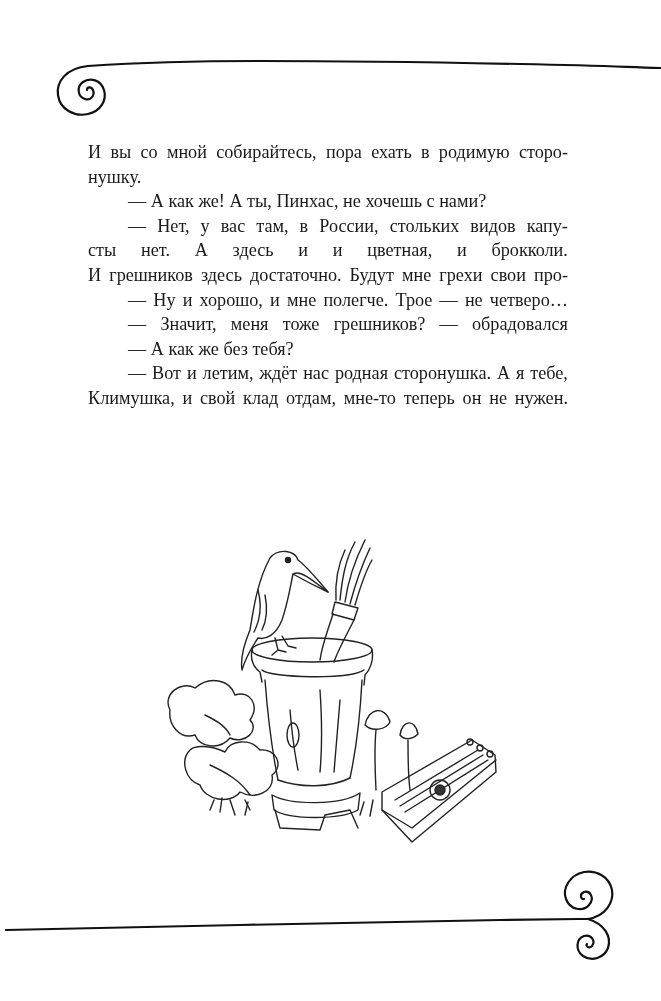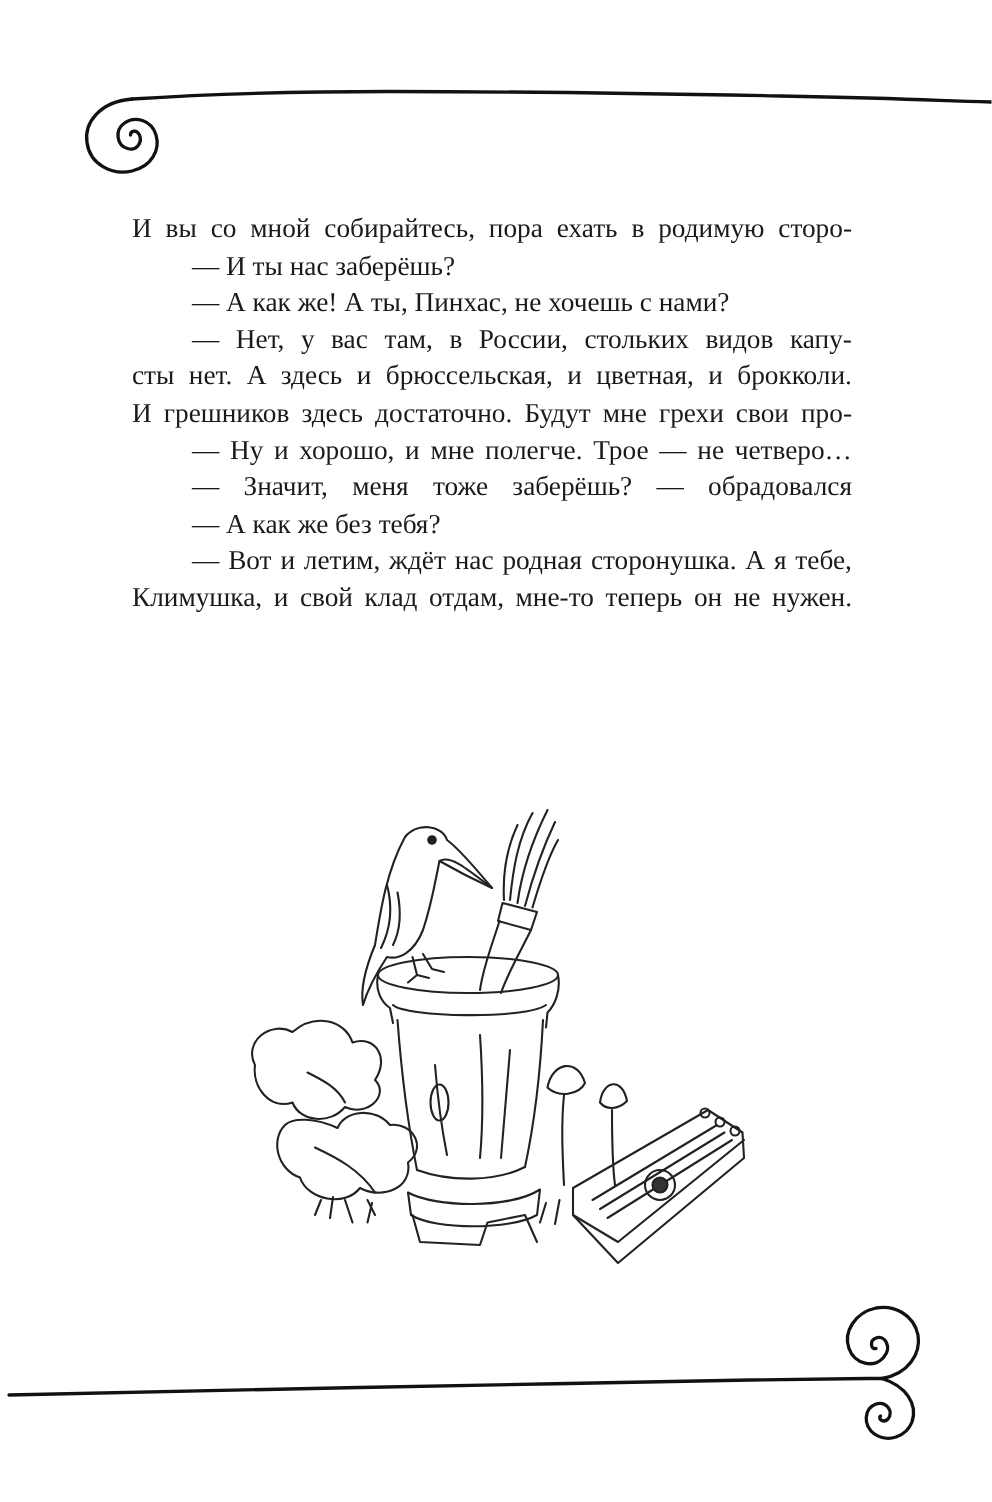--- a/index.html
+++ b/index.html
@@ -36,41 +36,40 @@
       <span class="w">вы</span>
       <span class="w">со</span>
       <span class="w">мной</span>
       <span class="w">собирайтесь,</span>
       <span class="w">пора</span>
       <span class="w">ехать</span>
       <span class="w">в</span>
       <span class="w">родимую</span>
       <span class="w">сторо-</span>
     </div>
-    <div class="line indent plain">— И ты нас заберёшь?</div>
+    <div class="line plain">нушку.</div>
     <div class="line indent plain">— А как же! А ты, Пинхас, не хочешь с нами?</div>
     <div class="line indent">
       <span class="w">—</span>
       <span class="w">Нет,</span>
       <span class="w">у</span>
       <span class="w">вас</span>
       <span class="w">там,</span>
       <span class="w">в</span>
       <span class="w">России,</span>
       <span class="w">стольких</span>
       <span class="w">видов</span>
       <span class="w">капу-</span>
     </div>
     <div class="line">
       <span class="w">сты</span>
       <span class="w">нет.</span>
       <span class="w">А</span>
       <span class="w">здесь</span>
       <span class="w">и</span>
-      <span class="w">брюссельская,</span>
       <span class="w">и</span>
       <span class="w">цветная,</span>
       <span class="w">и</span>
       <span class="w">брокколи.</span>
     </div>
     <div class="line">
       <span class="w">И</span>
       <span class="w">грешников</span>
       <span class="w">здесь</span>
       <span class="w">достаточно.</span>
@@ -91,21 +90,21 @@
       <span class="w">Трое</span>
       <span class="w">—</span>
       <span class="w">не</span>
       <span class="w">четверо…</span>
     </div>
     <div class="line indent">
       <span class="w">—</span>
       <span class="w">Значит,</span>
       <span class="w">меня</span>
       <span class="w">тоже</span>
-      <span class="w">заберёшь?</span>
+      <span class="w">грешников?</span>
       <span class="w">—</span>
       <span class="w">обрадовался</span>
     </div>
     <div class="line indent plain">— А как же без тебя?</div>
     <div class="line indent">
       <span class="w">—</span>
       <span class="w">Вот</span>
       <span class="w">и</span>
       <span class="w">летим,</span>
       <span class="w">ждёт</span>

